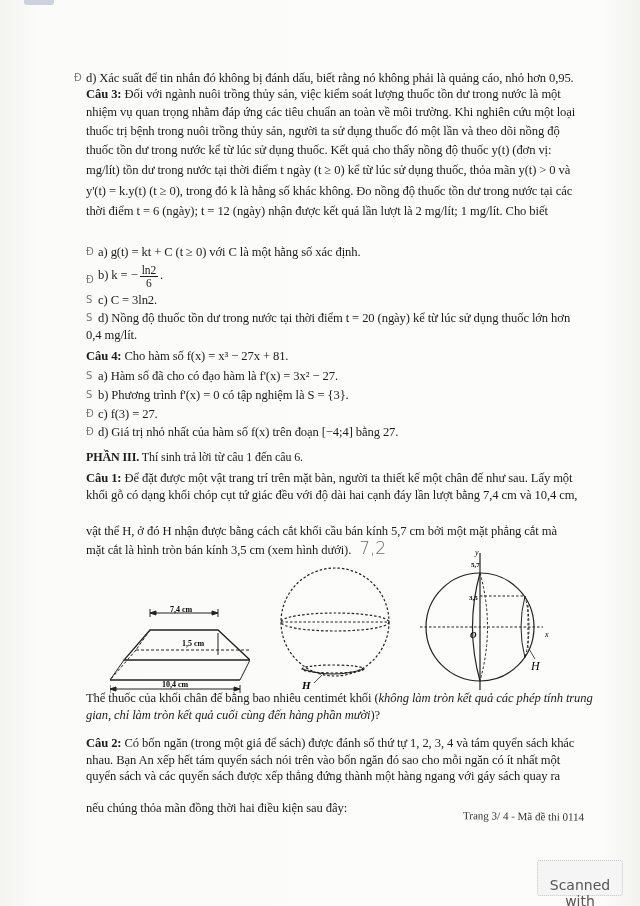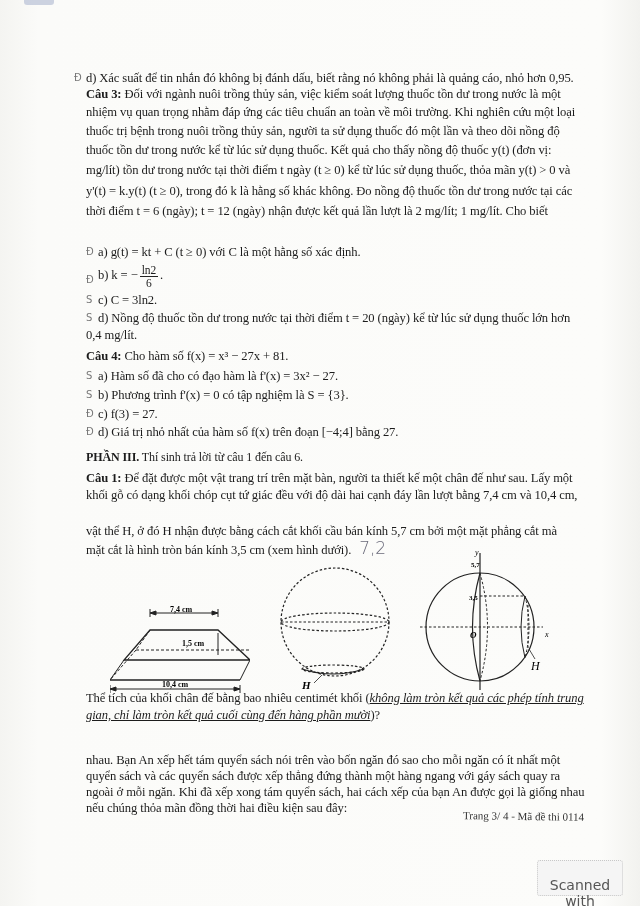--- a/index.html
+++ b/index.html
@@ -2,21 +2,21 @@
 <html><head>
 <meta charset="utf-8">
 <style>
   * { box-sizing: border-box; margin: 0; padding: 0; }
   html, body { width: 640px; height: 906px; background: #fbfbf9; overflow: hidden; }
   body { position: relative; font-family: "Liberation Serif", "DejaVu Serif", serif; color: #1c1c1c; }
   .page { position: absolute; left: 0; top: 0; width: 640px; height: 906px; background: linear-gradient(90deg, #f4f4f1 0%, #fbfbf9 6%, #fcfcfa 94%, #f2f2ef 100%); }
   .top-mark { position: absolute; left: 24px; top: 0; width: 30px; height: 5px; background: #b8c0d6; border-radius: 0 0 3px 3px; opacity: .7; }
   .line { position: absolute; left: 86px; width: 510px; font-size: 12.6px; line-height: 16px; white-space: nowrap; letter-spacing: -0.1px; }
   .b { font-weight: bold; }
-  .i { font-style: italic; text-decoration: underline; }
+  .i { font-style: italic; }
   .mark { position: absolute; left: -12px; top: 0; font-family: "DejaVu Sans", sans-serif; font-size: 10px; color: #777; }
   .frac { display: inline-block; vertical-align: middle; text-align: center; font-size: 11.5px; line-height: 12px; margin: 0 2px; }
   .frac .num { display: block; border-bottom: 1px solid #222; padding: 0 2px; }
   .frac .den { display: block; }
   .handwrite { font-family: "DejaVu Sans", sans-serif; color: #6a6a7a; font-size: 17px; font-weight: 300; margin-left: 8px; }
   .footer { position: absolute; left: 463px; top: 810px; font-size: 11px; color: #333; transform: rotate(0.8deg); }
   .cs-badge { position: absolute; left: 537px; top: 860px; width: 86px; height: 36px; border: 1px dotted #c8c8c8; border-radius: 3px; background: #f5f5f5; text-align: center; font-family: "DejaVu Sans", sans-serif; }
   .cs-scanned { font-size: 14px; color: #555; margin-top: 16px; text-align: center; }
   .cs-row { display: flex; align-items: center; justify-content: space-between; margin-top: 1px; }
   .cs-logo { width: 12px; height: 11px; background: #1a1a1a; color: #fff; font-size: 6px; font-weight: bold; line-height: 11px; border-radius: 2px; margin-right: 3px; }
@@ -150,29 +150,31 @@
     <line x1="114" y1="104" x2="120" y2="114" stroke="#222" stroke-width="0.8"></line>
     <text x="60" y="10" font-size="8" font-style="italic">y</text>
     <text x="56" y="22" font-size="7" font-weight="bold">5,7</text>
     <text x="54" y="55" font-size="7" font-weight="bold">3,5</text>
     <text x="55" y="93" font-size="9" font-style="italic" font-weight="bold">O</text>
     <text x="130" y="92" font-size="8" font-style="italic">x</text>
     <text x="116" y="125" font-size="12" font-style="italic">H</text>
   </svg>
 
   <div class="line" style="top:690px">
-    <span>Thể tích của khối chân đế bằng bao nhiêu centimét khối (</span><span class="i">không làm tròn kết quả các phép tính trung</span>
+    <span>Thể thuốc của khối chân đế bằng bao nhiêu centimét khối (</span><span class="i">không làm tròn kết quả các phép tính trung</span>
   </div>
   <div class="line" style="top:707px">
     <span class="i">gian, chỉ làm tròn kết quả cuối cùng đến hàng phần mười</span><span>)?</span>
   </div>
 
+  <div class="line" style="top:735px">
+    <span class="b">Câu 2:</span><span> Có bốn ngăn (trong một giá để sách) được đánh số thứ tự 1, 2, 3, 4 và tám quyển sách khác</span>
+  </div>
   <div class="line" style="top:768px">quyển sách và các quyển sách được xếp thẳng đứng thành một hàng ngang với gáy sách quay ra</div>
   <div class="line" style="top:752px">nhau. Bạn An xếp hết tám quyển sách nói trên vào bốn ngăn đó sao cho mỗi ngăn có ít nhất một</div>
-  <div class="line" style="top:784px">ngoài ở mỗi ngăn. Khi đã xếp xong tám quyển sách, hai cách xếp của bạn An được gọi là giống nhau</div>
   <div class="line" style="top:800px">nếu chúng thỏa mãn đồng thời hai điều kiện sau đây:</div>
 
   <div class="footer">Trang 3/ 4 - Mã đề thi  0114</div>
 
   <div class="cs-badge">
     <div class="cs-scanned">Scanned with</div>
     <div class="cs-row">
       <div class="cs-logo">CS</div>
       <div class="cs-name">CamScanner</div>
     </div>

